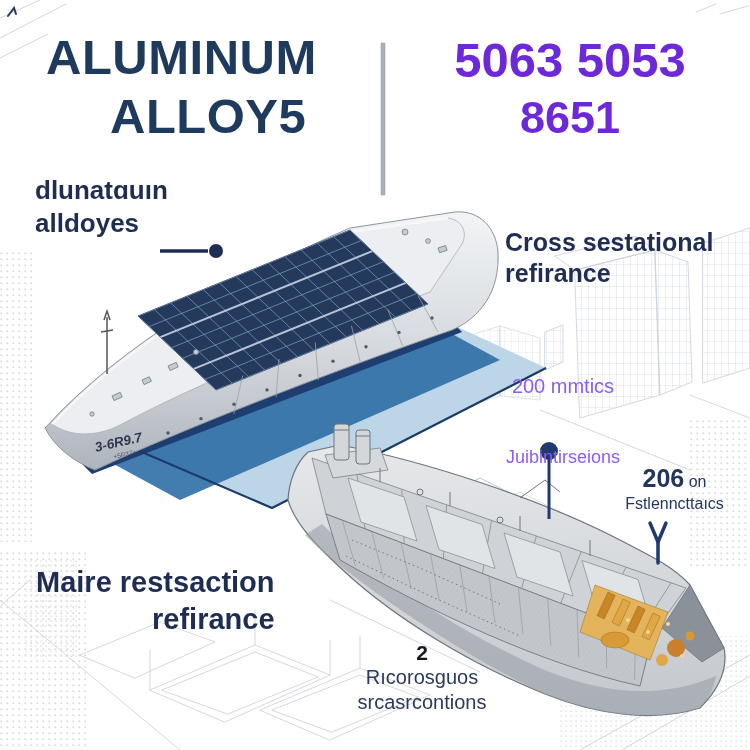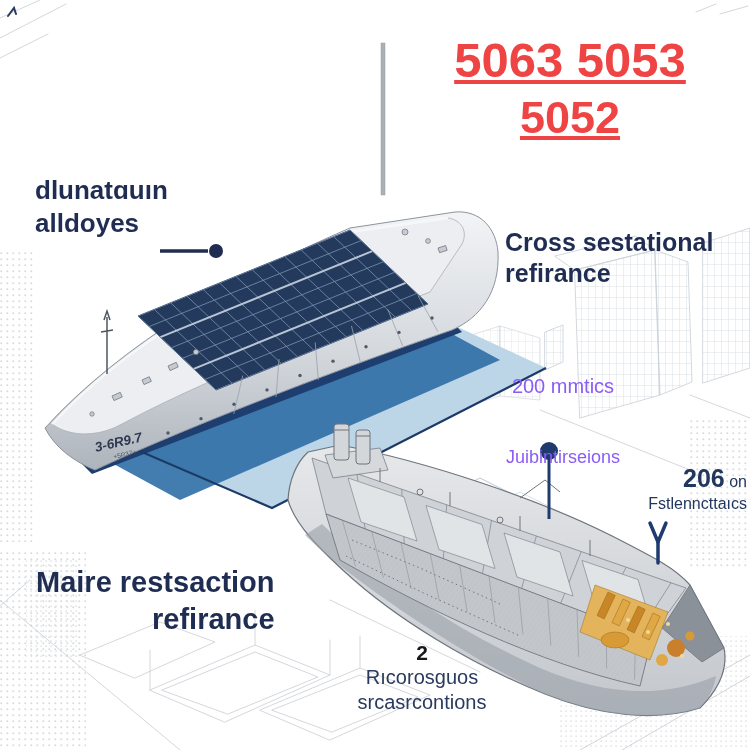--- a/index.html
+++ b/index.html
@@ -4,30 +4,30 @@
 <style>
   html,body{margin:0;padding:0;background:#ffffff;}
   .canvas{
     position:relative;width:750px;height:750px;overflow:hidden;background:#ffffff;
     font-family:"Liberation Sans",sans-serif;
   }
   .canvas svg{position:absolute;left:0;top:0;}
   .txt{position:absolute;white-space:nowrap;}
   .title{left:46px;top:28px;color:#1e3a5c;font-size:49px;font-weight:800;line-height:59px;letter-spacing:.5px;}
   .title .l2{display:block;padding-left:64px;}
-  .alloys{left:425px;top:31px;width:290px;text-align:center;color:#ef4444;font-size:49px;font-weight:700;line-height:58px;text-decoration:underline;}
+  .alloys{left:425px;top:31px;width:290px;text-align:center;color:#6d28d9;font-size:49px;font-weight:700;line-height:58px;}
   .alloys .l2{display:block;font-size:45px;}
   .leftcap{left:35px;top:174px;}
   .leftcap .g{color:#3c4049;font-size:22px;font-weight:400;line-height:30px;}
   .leftcap .b{color:#1f2d52;font-size:26px;font-weight:700;line-height:33px;}
   .rightcap{left:505px;top:184px;color:#1f2d52;font-size:25px;font-weight:700;line-height:31px;margin-top:43px;}
   .lbl200{left:478px;top:374px;width:170px;text-align:center;color:#8b5cf6;}
   .lbl200 .l1{font-size:20px;font-weight:500;line-height:24px;}
   .lbl200 .l2{font-size:18px;font-weight:400;line-height:22px;margin-top:48px;}
-  .lbl206{left:602px;top:464px;width:145px;text-align:right;color:#22375e;}
+  .lbl206{left:602px;top:464px;width:145px;text-align:center;color:#22375e;}
   .lbl206 .big{font-size:25px;font-weight:600;}
   .lbl206 .sm{font-size:16px;font-weight:500;}
   .lbl206 .l2{font-size:16px;font-weight:400;line-height:22px;}
   .botleft{left:36px;top:564px;color:#1f2d52;font-size:29px;font-weight:700;line-height:37px;text-align:right;}
   .botcenter{left:338px;top:641px;width:168px;text-align:center;}
   .botcenter .mk{color:#17171d;font-size:21px;font-weight:800;line-height:24px;}
   .botcenter .ln{color:#2a3a5e;font-size:20px;font-weight:500;line-height:25px;}
 </style>
 </head>
 <body>
@@ -292,24 +292,28 @@
     <circle cx="216" cy="251" r="7" fill="#1f2d52"></circle>
     <circle cx="549" cy="451" r="9" fill="#1e3a6e"></circle>
     <line x1="549" y1="459" x2="549" y2="519" stroke="#1e3a6e" stroke-width="3"></line>
     <g stroke="#1e3a6e" stroke-width="3.5" fill="none" stroke-linecap="round" stroke-linejoin="round">
       <path d="M650 523 L658 542 L666 523"></path>
       <line x1="658" y1="542" x2="658" y2="563"></line>
     </g>
   </g>
 </svg>
 
+<div class="txt title">
+  <span>ALUMINUM</span>
+  <span class="l2">ALLOY5</span>
+</div>
 
 <div class="txt alloys">
   <span>5063 5053</span>
-  <span class="l2">5052</span>
+  <span class="l2">8651</span>
 </div>
 
 <div class="txt leftcap">
   <div class="b">dlunatɑuın</div>
   <div class="b">alldoyes</div>
 </div>
 
 <div class="txt rightcap">
   <div>Cross sestational</div>
   <div>refirance</div>

